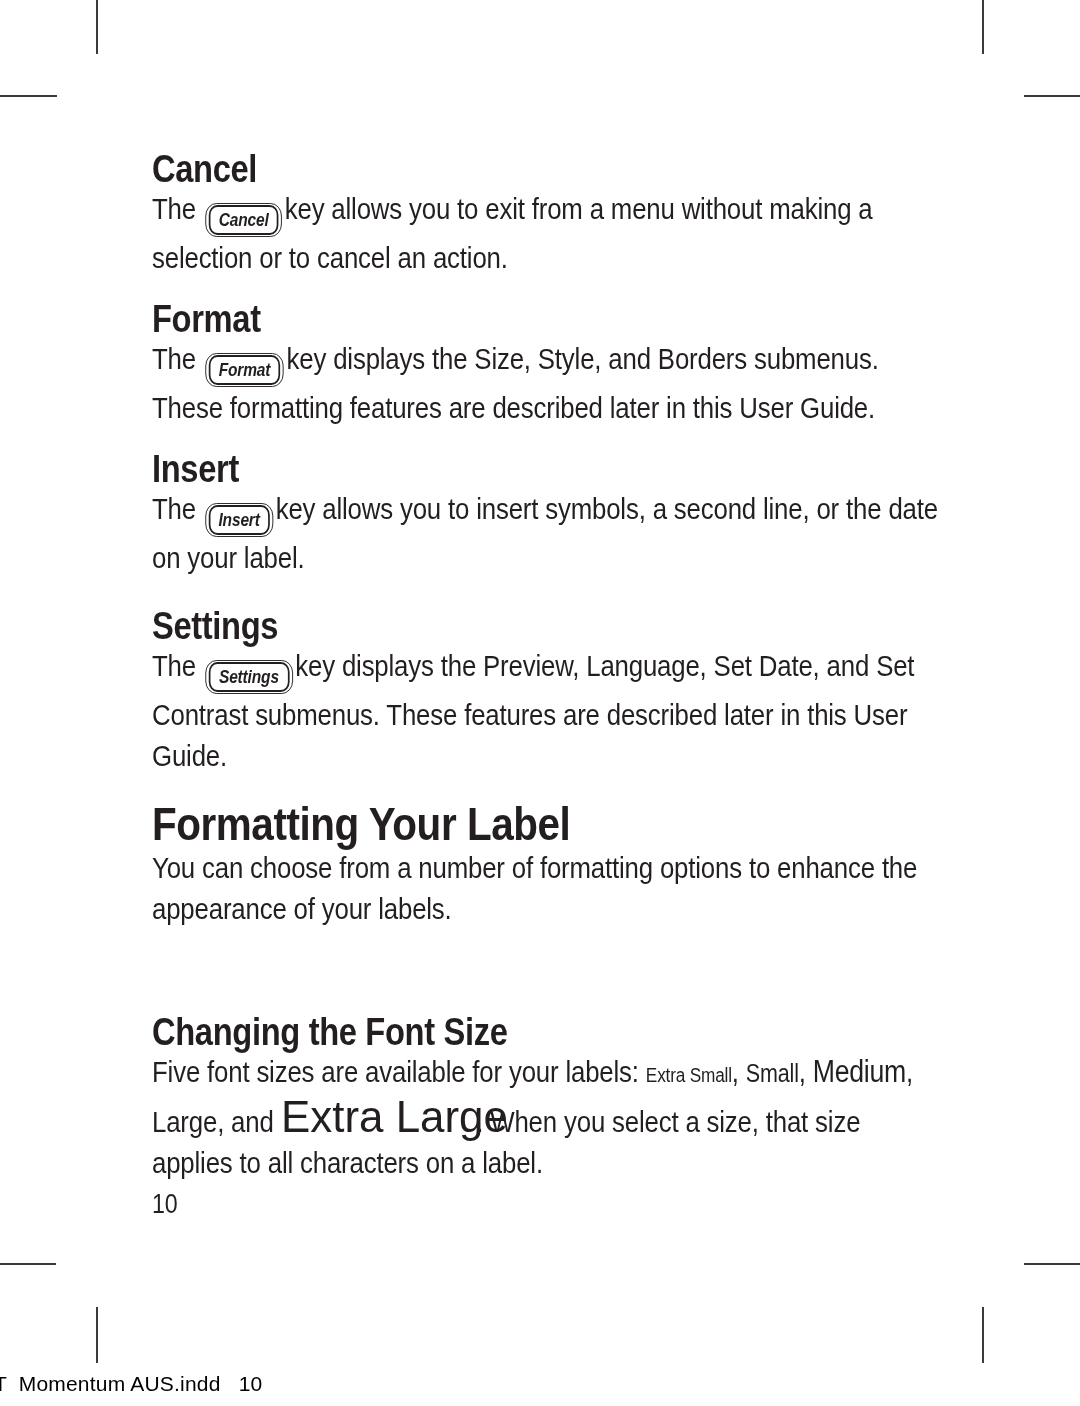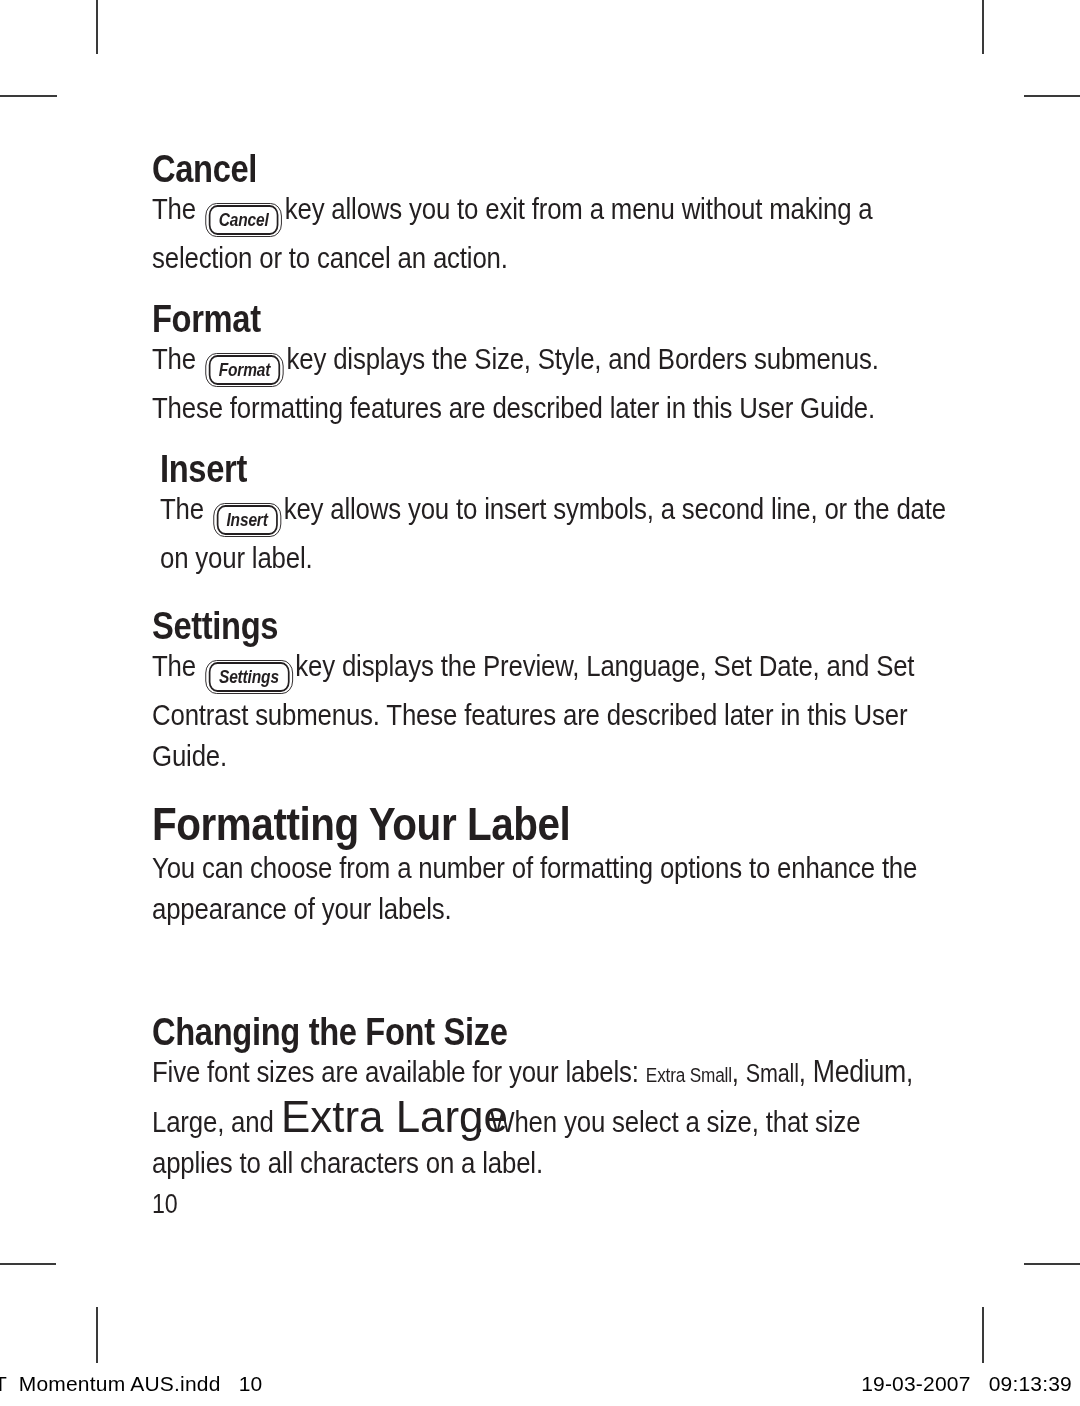--- a/index.html
+++ b/index.html
@@ -166,21 +166,21 @@
   .slug-right {
     position: absolute;
     right: 8px;
     top: 0;
     white-space: pre;
   }
 
   
   .blk-cancel   { position: absolute; left: 0; top: 150px; }
   .blk-format   { position: absolute; left: 0; top: 300px; }
-  .blk-insert   { position: absolute; left: 8px; top: 450px; }
+  .blk-insert   { position: absolute; left: 0; top: 450px; }
   .blk-settings { position: absolute; left: 0; top: 607px; }
   .blk-fyl      { position: absolute; left: 0; top: 800px; }
   .blk-cfs      { position: absolute; left: 0; top: 1013px; }
 
   .sec-body { margin-top: 11px; }
   .big-body { margin-top: 22px; }
 </style>
 </head>
 <body>
 
@@ -224,14 +224,13 @@
     <h2 class="sec-head cond">Changing the Font Size</h2>
     <p class="body cond sec-body"><span>Five font sizes are available for your labels: </span><span class="fs-xsmall">Extra Small</span><span>, </span><span class="fs-small">Small</span><span>, </span><span class="fs-medium">Medium</span><span>, </span><span class="fs-large">Large</span><span>, and </span><span class="fs-xlarge">Extra Large</span><span>. When you select a size, that size applies to all characters on a label.</span></p>
   </div>
 
 </div>
 
 <div class="pagenum cond">10</div>
 
 <div class="slug">
   <div class="slug-left">T  Momentum AUS.indd   10</div>
-  <div class="slug-right">19-03-2007   09:13:39</div>
 </div>
 
 </body></html>

